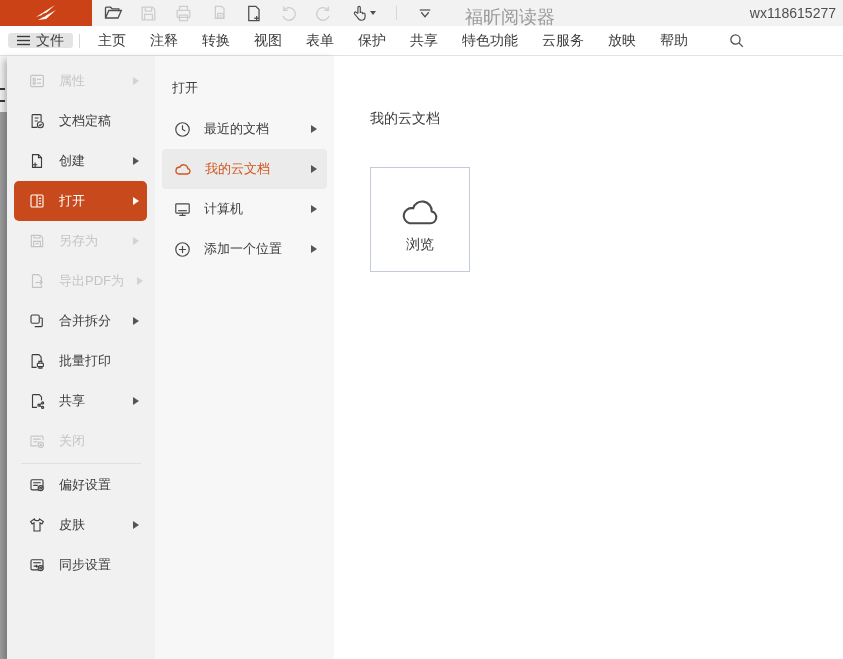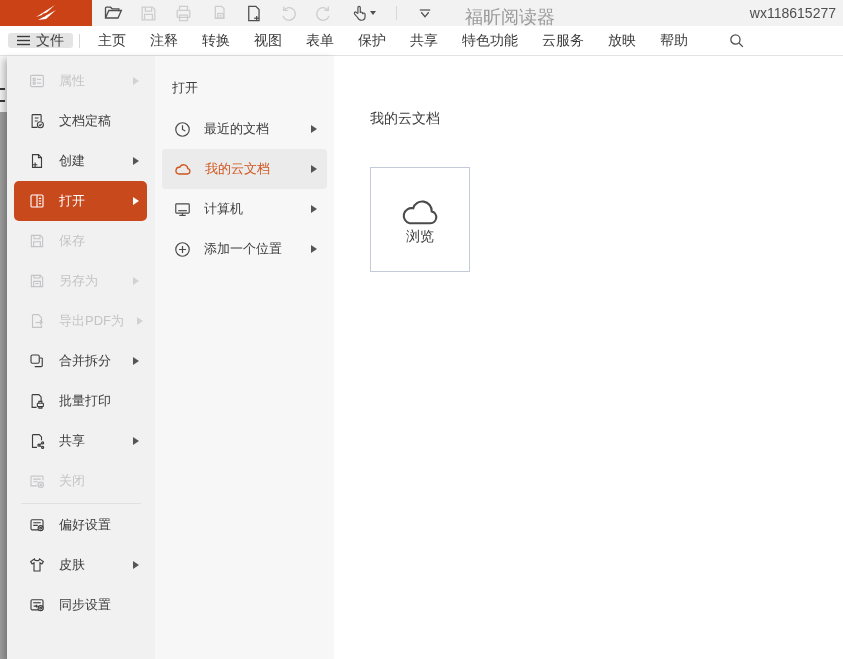--- a/index.html
+++ b/index.html
@@ -60,21 +60,21 @@
   .p2row .arr { margin-left:auto; display:flex; align-items:center; color:#8a8a8a; }
   .p2row.selected { background:#ebebec; color:#d0561e; }
   .p2row.selected .ic { color:#d0561e; }
 
   
   .main { position:absolute; left:334px; top:0; width:509px; height:603px; background:#ffffff; }
   .main-title { margin:54px 0 0 36px; font-size:14px; color:#3c3c3c; }
   .browse-card { margin:39px 0 0 36px; width:100px; height:105px; border:1px solid #c3cbd8;
     display:flex; flex-direction:column; align-items:center; }
   .browse-card .cloud { margin-top:26px; color:#4a4a4a; }
-  .browse-card .browse-lbl { margin-top:0; font-size:14px; color:#3c3c3c; }
+  .browse-card .browse-lbl { margin-top:8px; font-size:14px; color:#3c3c3c; }
 
   .ic { display:block; }
   svg { display:block; }
 </style>
 </head>
 <body>
 
 <div class="topbar">
   <div class="logo-block">
     <svg width="26" height="18" viewBox="0 0 26 18">
@@ -271,30 +271,20 @@
         </svg>
         </span>
       <span class="lbl">打开</span>
       <span class="arr">
           <svg width="6" height="8" viewBox="0 0 6 8">
             <polygon points="0,0 6,4 0,8" fill="currentColor"></polygon>
           </svg>
         </span>
     </div>
 
-    <div class="p1row disabled">
-      <span class="ic">
-        <svg width="18" height="18" viewBox="0 0 24 24" fill="none" stroke="currentColor" stroke-width="1.5">
-          <path d="M4.5 4.5h12l3 3v12h-15z"></path>
-            <path d="M8 4.5V9h8V4.5"></path>
-            <path d="M7.5 19.5V13h9v6.5"></path>
-        </svg>
-        </span>
-      <span class="lbl">保存</span>
-    </div>
 
     <div class="p1row disabled">
       <span class="ic">
         <svg width="18" height="18" viewBox="0 0 24 24" fill="none" stroke="currentColor" stroke-width="1.5">
           <path d="M4.5 4.5h12l3 3v12h-15z"></path>
             <path d="M8 4.5V8h8V4.5"></path>
             <path d="M7.5 19.5v-7h9v7"></path>
             <path d="M10 15.5h4"></path>
         </svg>
         </span>

